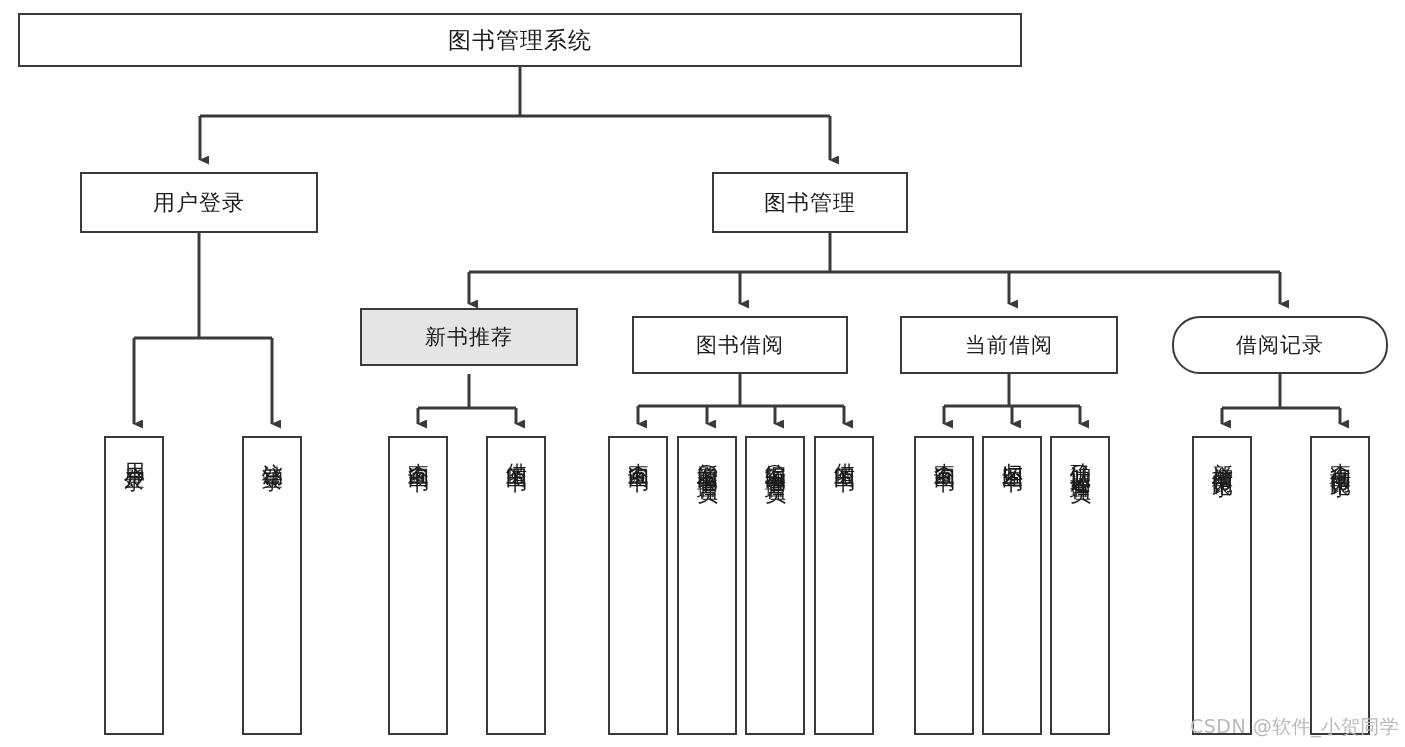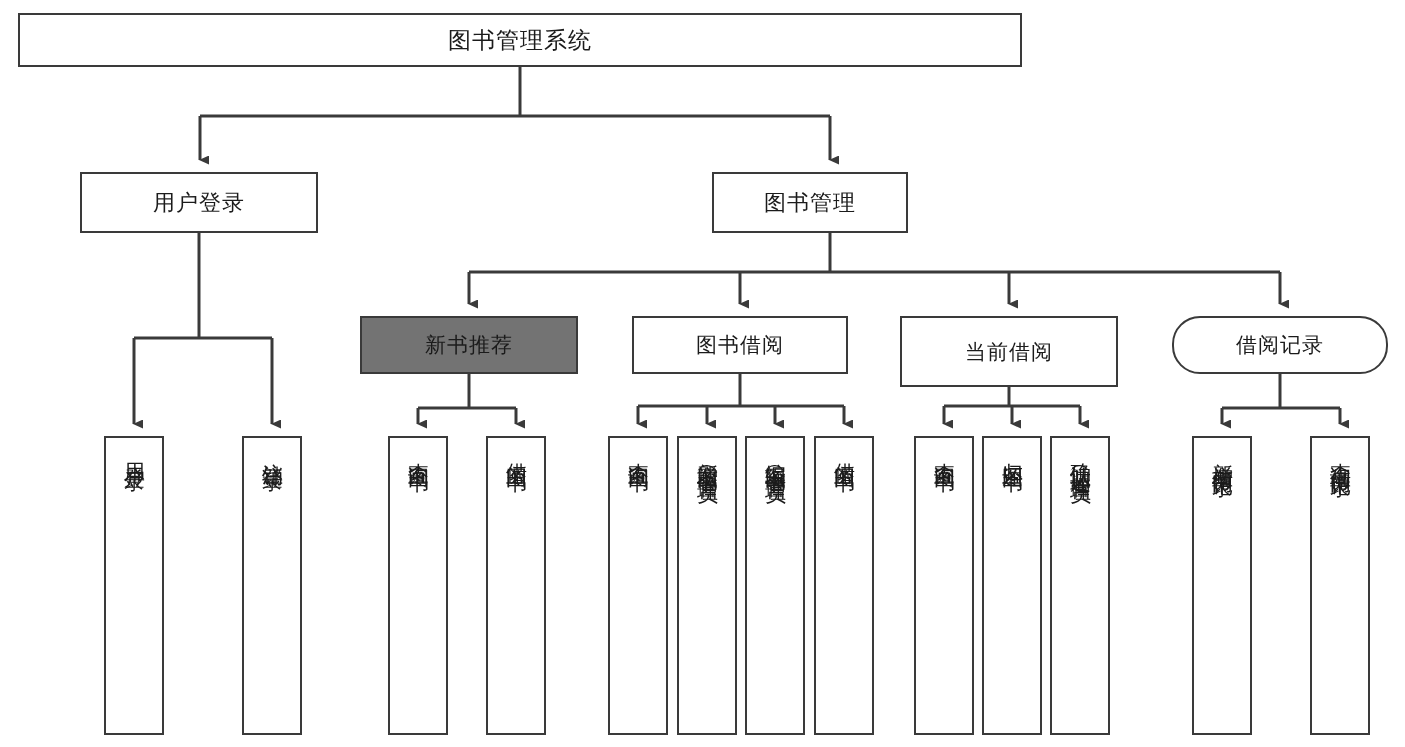--- a/index.html
+++ b/index.html
@@ -130,27 +130,27 @@
     <span class="htext">图书管理系统</span>
   </div>
 
   <div class="node level2" style="left: 80px; top: 172px; width: 238px; height: 61px; border-color: rgb(58, 58, 58); background: rgb(255, 255, 255); color: rgb(27, 27, 27);">
     <span class="htext">用户登录</span>
   </div>
   <div class="node level2" style="left: 712px; top: 172px; width: 196px; height: 61px; border-color: rgb(58, 58, 58); background: rgb(255, 255, 255); color: rgb(27, 27, 27);">
     <span class="htext">图书管理</span>
   </div>
 
-  <div class="node level3" style="left: 360px; top: 316px; width: 218px; height: 58px; border-color: rgb(58, 58, 58); background: #737373; color: rgb(27, 27, 27);">
+  <div class="node level3" style="left: 360px; top: 308px; width: 218px; height: 58px; border-color: rgb(58, 58, 58); background: #e5e5e5; color: rgb(27, 27, 27);">
     <span class="htext">新书推荐</span>
   </div>
   <div class="node level3" style="left: 632px; top: 316px; width: 216px; height: 58px; border-color: rgb(58, 58, 58); background: rgb(255, 255, 255); color: rgb(27, 27, 27);">
     <span class="htext">图书借阅</span>
   </div>
-  <div class="node level3" style="left: 900px; top: 316px; width: 218px; height: 71px; border-color: rgb(58, 58, 58); background: rgb(255, 255, 255); color: rgb(27, 27, 27);">
+  <div class="node level3" style="left: 900px; top: 316px; width: 218px; height: 58px; border-color: rgb(58, 58, 58); background: rgb(255, 255, 255); color: rgb(27, 27, 27);">
     <span class="htext">当前借阅</span>
   </div>
   <div class="node level3" style="left: 1172px; top: 316px; width: 216px; height: 58px; border-color: rgb(58, 58, 58); background: rgb(255, 255, 255); color: rgb(27, 27, 27); border-radius: 28px;">
     <span class="htext">借阅记录</span>
   </div>
 
   <div class="node leaf" style="left: 104px; top: 436px; width: 60px; height: 299px; border-color: rgb(58, 58, 58); background: rgb(255, 255, 255); color: rgb(27, 27, 27);">
     <span class="vtext">用户登录</span>
   </div>
   <div class="node leaf" style="left: 242px; top: 436px; width: 60px; height: 299px; border-color: rgb(58, 58, 58); background: rgb(255, 255, 255); color: rgb(27, 27, 27);">
@@ -183,14 +183,15 @@
   <div class="node leaf" style="left: 1050px; top: 436px; width: 60px; height: 299px; border-color: rgb(58, 58, 58); background: rgb(255, 255, 255); color: rgb(27, 27, 27);">
     <span class="vtext">确认归还（管理员）</span>
   </div>
   <div class="node leaf" style="left: 1192px; top: 436px; width: 60px; height: 299px; border-color: rgb(58, 58, 58); background: rgb(255, 255, 255); color: rgb(27, 27, 27);">
     <span class="vtext">新增借阅记录</span>
   </div>
   <div class="node leaf" style="left: 1310px; top: 436px; width: 60px; height: 299px; border-color: rgb(58, 58, 58); background: rgb(255, 255, 255); color: rgb(27, 27, 27);">
     <span class="vtext">查询借阅记录</span>
   </div>
 
+  <div class="watermark" style="color: rgb(185, 185, 185); left: 1190px; top: 714px;">CSDN @软件_小贺同学</div>
 
 </div>
 
 </body></html>

